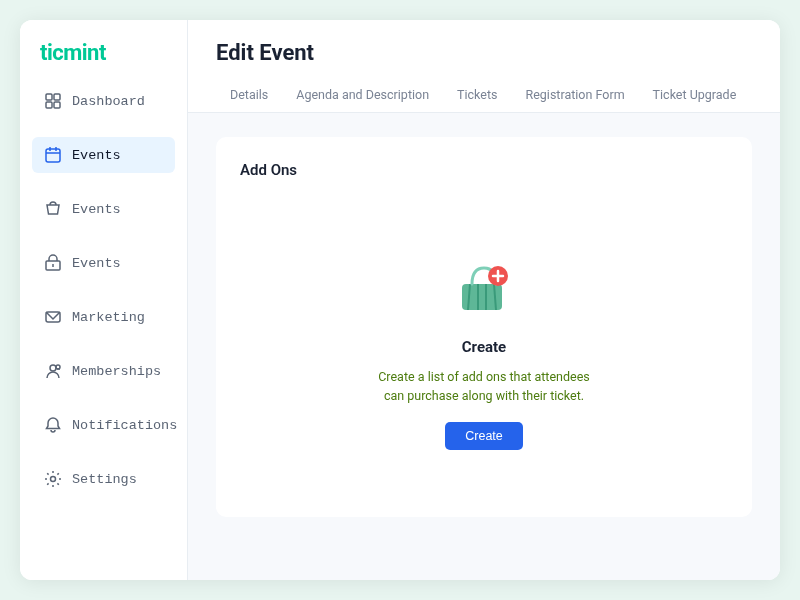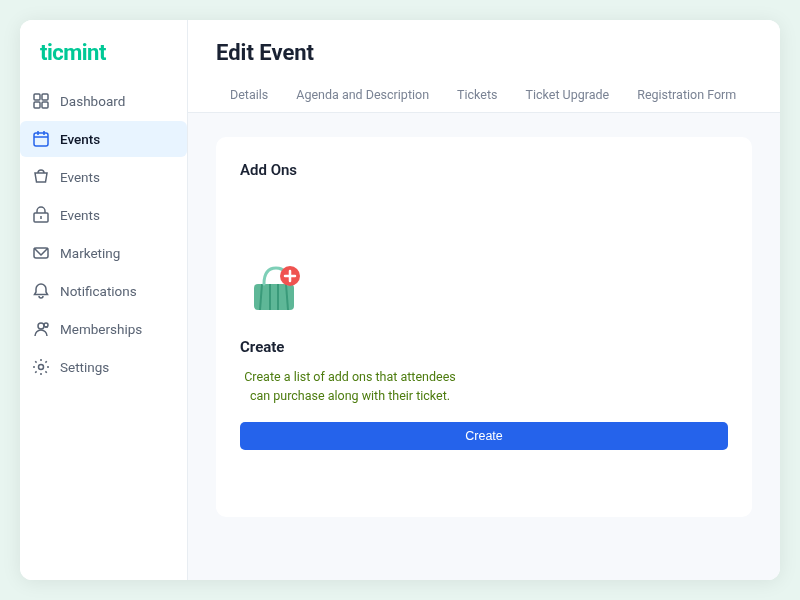--- a/index.html
+++ b/index.html
@@ -35,22 +35,23 @@
     .sidebar-logo {
       padding: 20px 20px 18px 20px;
       font-size: 22px;
       font-weight: 700;
       color: #00c896;
       letter-spacing: -0.5px;
     }
     .sidebar-nav {
       display: flex;
       flex-direction: column;
-      gap: 2px;
-      padding: 0 0;
+      gap: 18px;
+      padding: 0 12px;
+      font-family: Liberation Mono, monospace;
     }
     .sidebar-item {
       display: flex;
       align-items: center;
       gap: 10px;
       padding: 9px 12px;
       border-radius: 6px;
       cursor: pointer;
       font-size: 13.5px;
       color: #5a6474;
@@ -125,20 +126,21 @@
     .content-card-title {
       font-size: 15px;
       font-weight: 600;
       color: #1a2233;
       margin-bottom: 28px;
     }
     .empty-state {
       flex: 1;
       display: flex;
       flex-direction: column;
+      align-items: center;
       justify-content: center;
       gap: 12px;
       padding: 20px 0;
     }
     .empty-state-icon {
       width: 72px;
       height: 72px;
       position: relative;
       margin-bottom: 4px;
     }
@@ -229,37 +231,37 @@
             <rect x="2" y="4" width="14" height="10" rx="2"></rect>
             <polyline points="2,4 9,11 16,4"></polyline>
           </svg>
         </span>
         <span>Marketing</span>
       </div>
 
       <div class="sidebar-item">
         <span class="icon">
           <svg class="svg-icon" viewBox="0 0 18 18" fill="none" stroke="#5a6474" stroke-width="1.5">
-            <path d="M9 2a5 5 0 0 1 5 5v3l1.5 2.5H2.5L4 10V7a5 5 0 0 1 5-5z"></path>
-            <path d="M7 14a2 2 0 0 0 4 0"></path>
-          </svg>
-        </span>
-        <span>Notifications</span>
-      </div>
-
-      <div class="sidebar-item">
-        <span class="icon">
-          <svg class="svg-icon" viewBox="0 0 18 18" fill="none" stroke="#5a6474" stroke-width="1.5">
             <circle cx="9" cy="6" r="3"></circle>
             <path d="M3 16c0-3.3 2.7-6 6-6s6 2.7 6 6"></path>
             <circle cx="14" cy="5" r="2" stroke="#5a6474"></circle>
             <line x1="13" y1="7" x2="16" y2="7" stroke="#5a6474"></line>
           </svg>
         </span>
         <span>Memberships</span>
+      </div>
+
+      <div class="sidebar-item">
+        <span class="icon">
+          <svg class="svg-icon" viewBox="0 0 18 18" fill="none" stroke="#5a6474" stroke-width="1.5">
+            <path d="M9 2a5 5 0 0 1 5 5v3l1.5 2.5H2.5L4 10V7a5 5 0 0 1 5-5z"></path>
+            <path d="M7 14a2 2 0 0 0 4 0"></path>
+          </svg>
+        </span>
+        <span>Notifications</span>
       </div>
 
       <div class="sidebar-item">
         <span class="icon">
           <svg class="svg-icon" viewBox="0 0 18 18" fill="none" stroke="#5a6474" stroke-width="1.5">
             <circle cx="9" cy="9" r="2.5"></circle>
             <path d="M9 1v2M9 15v2M1 9h2M15 9h2M3.2 3.2l1.4 1.4M13.4 13.4l1.4 1.4M3.2 14.8l1.4-1.4M13.4 4.6l1.4-1.4"></path>
           </svg>
         </span>
         <span>Settings</span>
@@ -268,22 +270,22 @@
     </nav>
   </div>
 
   <div class="main">
     <div class="main-header">
       <h1>Edit Event</h1>
       <div class="tabs">
         <div class="tab">Details</div>
         <div class="tab">Agenda and Description</div>
         <div class="tab">Tickets</div>
+        <div class="tab">Registration Form</div>
         <div class="tab">Ticket Upgrade</div>
-        <div class="tab">Registration Form</div>
         <div class="tab">Goodies</div>
 
       </div>
     </div>
 
     <div class="main-content">
       <div class="content-card">
         <div class="content-card-title">Add Ons</div>
 
         <div class="empty-state">

